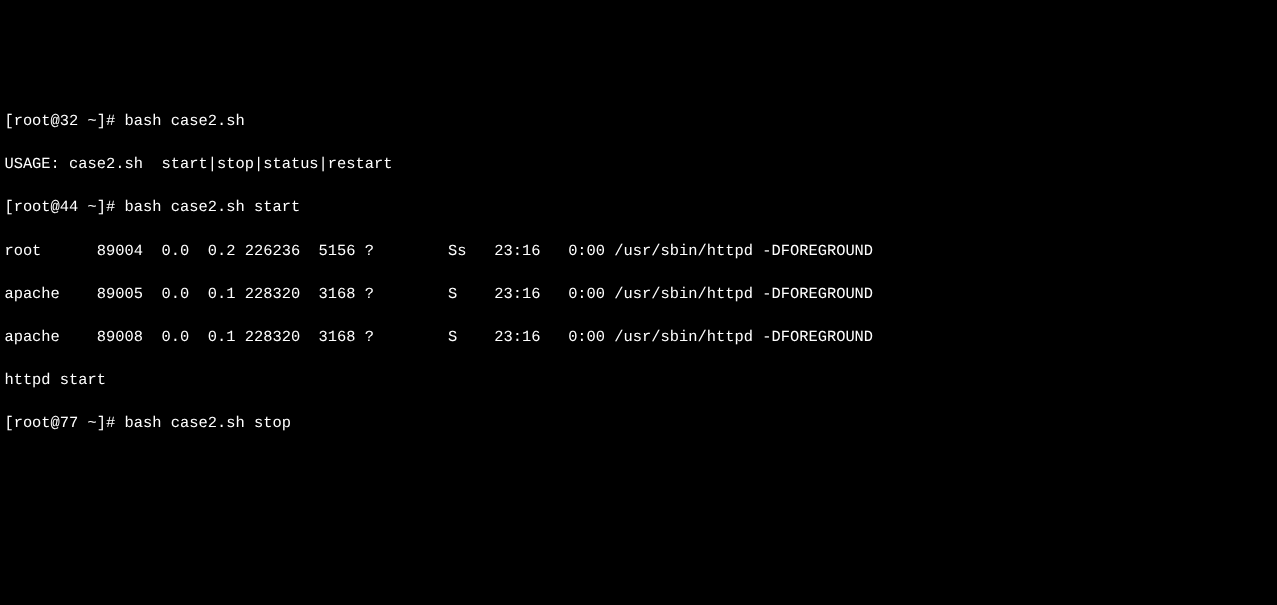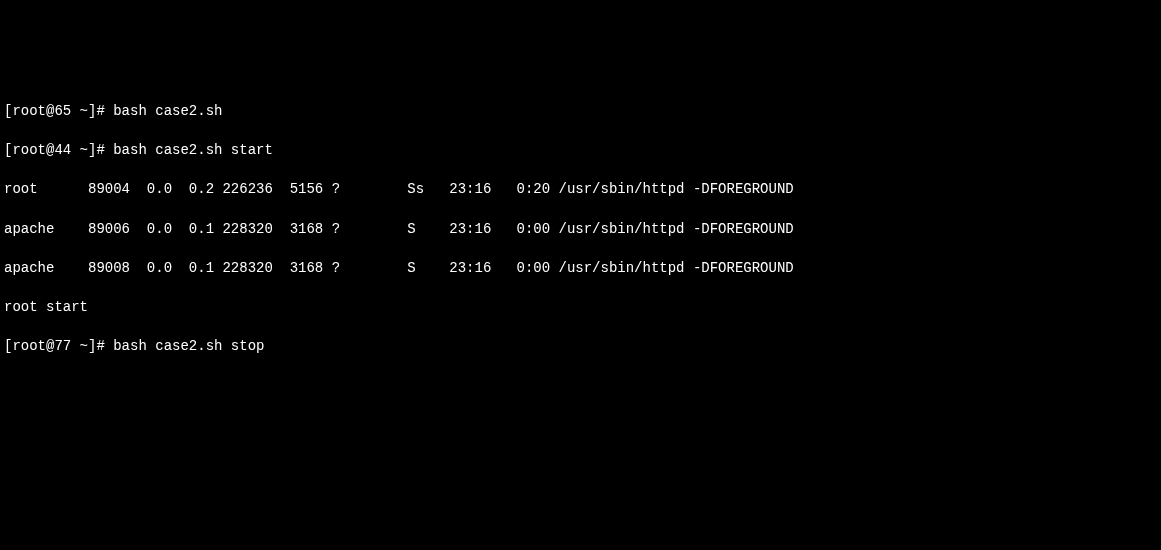--- a/index.html
+++ b/index.html
@@ -23,26 +23,27 @@
     .line {
       display: block;
     }
   </style>
 </head>
 <body>
 
 
 
 <div class="terminal">
-<span class="line">[root@65 ~]# bash case2.sh</span>
+<span class="line">[root@32 ~]# bash case2.sh</span>
+<span class="line">USAGE: case2.sh  start|stop|status|restart</span>
 <span class="line">[root@44 ~]# bash case2.sh start</span>
-<span class="line">root      89004  0.0  0.2 226236  5156 ?        Ss   23:16   0:20 /usr/sbin/httpd -DFOREGROUND</span>
-<span class="line">apache    89006  0.0  0.1 228320  3168 ?        S    23:16   0:00 /usr/sbin/httpd -DFOREGROUND</span>
+<span class="line">root      89004  0.0  0.2 226236  5156 ?        Ss   23:16   0:00 /usr/sbin/httpd -DFOREGROUND</span>
+<span class="line">apache    89005  0.0  0.1 228320  3168 ?        S    23:16   0:00 /usr/sbin/httpd -DFOREGROUND</span>
 <span class="line">apache    89008  0.0  0.1 228320  3168 ?        S    23:16   0:00 /usr/sbin/httpd -DFOREGROUND</span>
-<span class="line">root start</span>
+<span class="line">httpd start</span>
 <span class="line">[root@77 ~]# bash case2.sh stop</span>
 
 
 
 
 
 
 
 
 <span class="line"></span>

